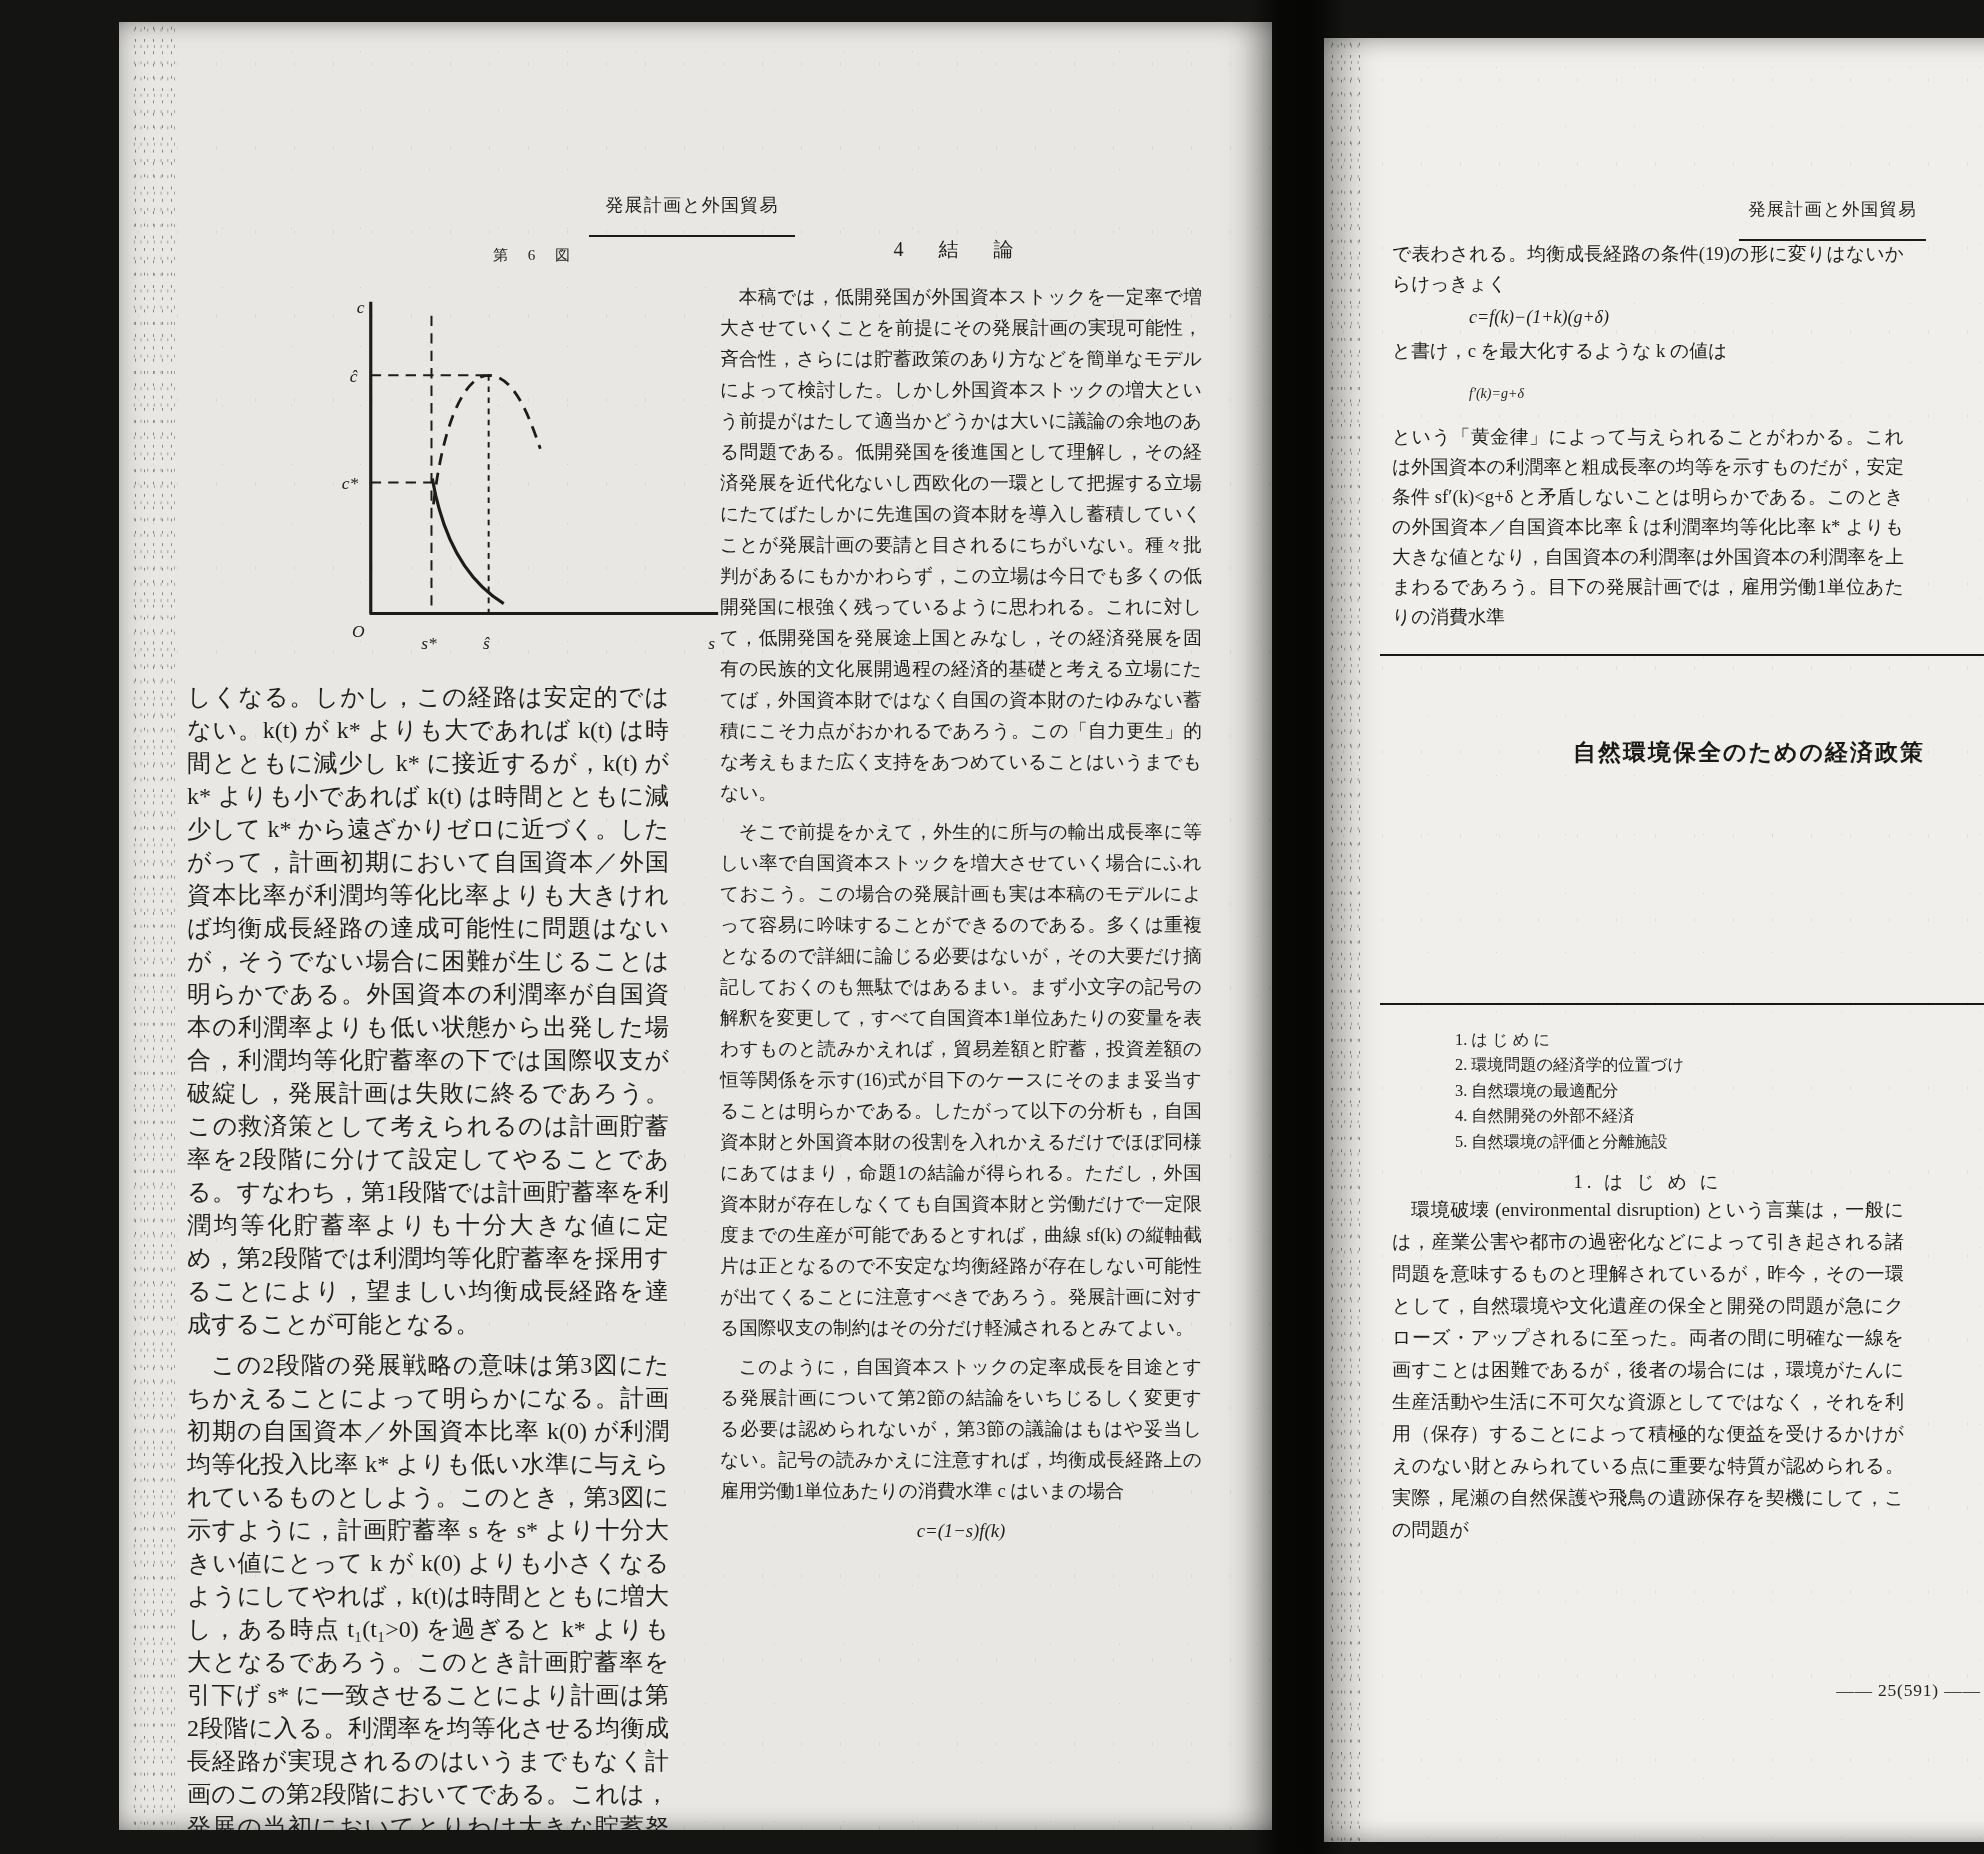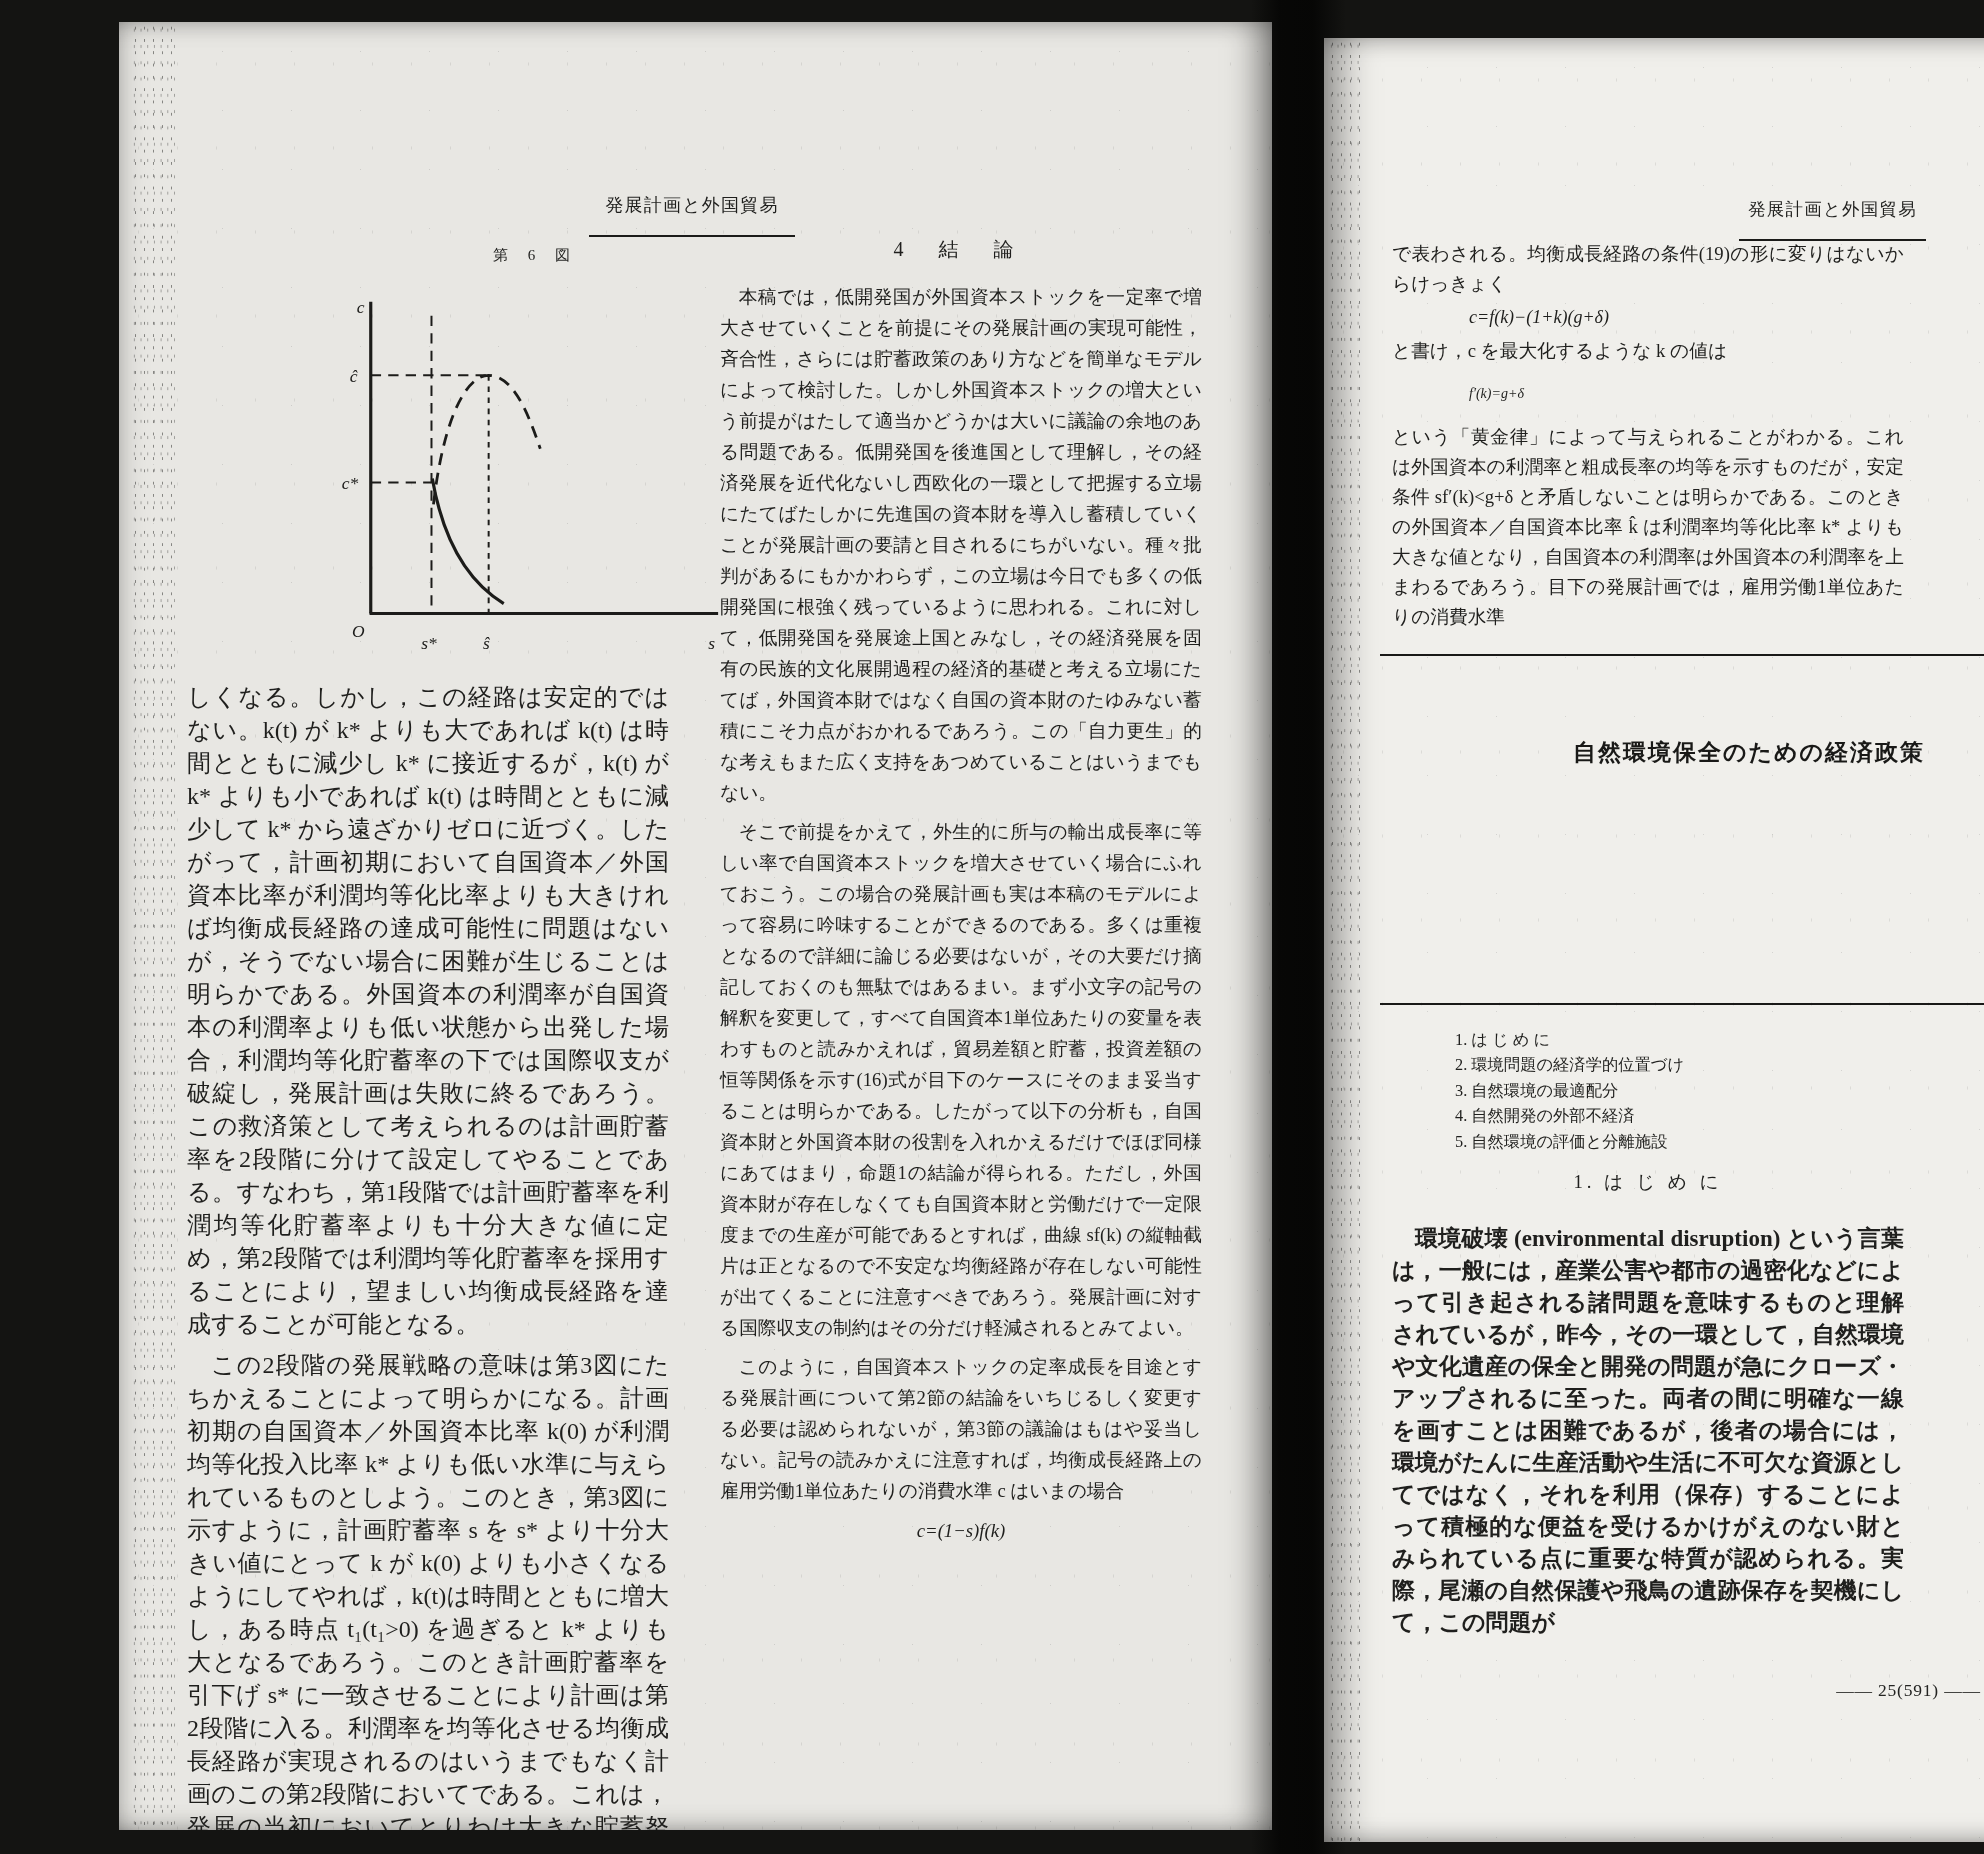--- a/index.html
+++ b/index.html
@@ -119,19 +119,19 @@
   <div class="abs" style="left:131px;top:989px;width:457px;">
     <div class="toc-item">1.  は じ め に</div>
     <div class="toc-item">2.  環境問題の経済学的位置づけ</div>
     <div class="toc-item">3.  自然環境の最適配分</div>
     <div class="toc-item">4.  自然開発の外部不経済</div>
     <div class="toc-item">5.  自然環境の評価と分離施設</div>
   </div>
 
   <div class="abs sec-head" style="left:60px;top:1131px;width:528px;font-size:18.7px;letter-spacing:4px;">1. は じ め に</div>
 
-  <div class="abs body-text" style="left:60px;top:1177px;width:528px;font-size:23px;line-height:32px;font-weight:bold;">
+  <div class="abs body-text" style="left:60px;top:1148px;width:528px;font-size:19px;line-height:32px;">
     <p class="p-indent">環境破壊 (environmental disruption) という言葉は，一般には，産業公害や都市の過密化などによって引き起される諸問題を意味するものと理解されているが，昨今，その一環として，自然環境や文化遺産の保全と開発の問題が急にクローズ・アップされるに至った。両者の間に明確な一線を画すことは困難であるが，後者の場合には，環境がたんに生産活動や生活に不可欠な資源としてではなく，それを利用（保存）することによって積極的な便益を受けるかけがえのない財とみられている点に重要な特質が認められる。実際，尾瀬の自然保護や飛鳥の遺跡保存を契機にして，この問題が</p>
   </div>
 
   <div class="abs footer" style="left:0;top:1642px;width:1169px;">―― 25(591) ――</div>
 </div>
 
 
 </body></html>

